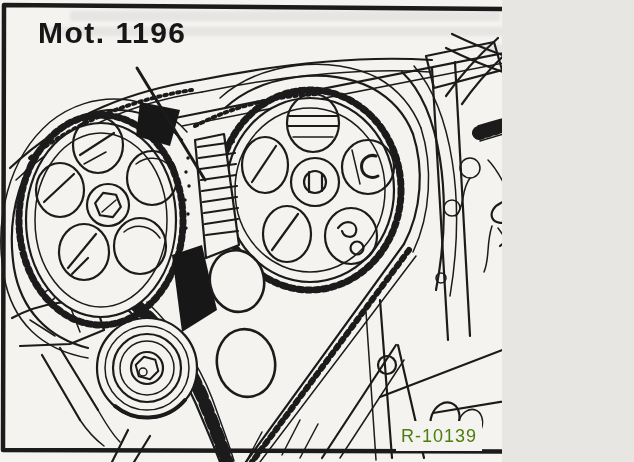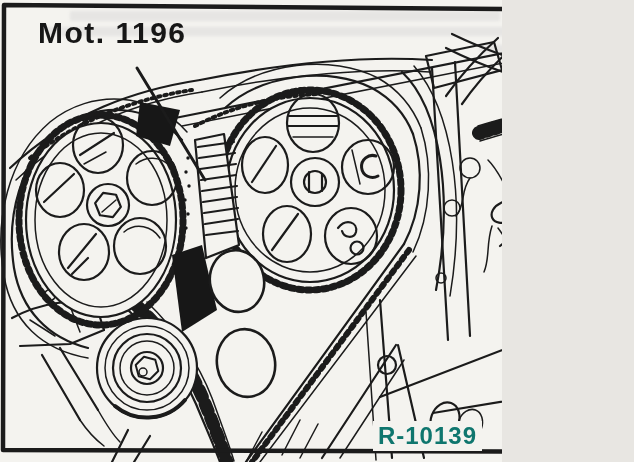--- a/index.html
+++ b/index.html
@@ -4,22 +4,22 @@
 <style>
   html,body{margin:0;padding:0;background:#e8e6e2;font-family:"Liberation Sans",sans-serif;}
   .fig{position:relative;width:502px;height:462px;background:#f4f3ef;overflow:hidden;}
   .fig svg{position:absolute;left:0;top:0;}
   svg *{stroke:#1b1b1b;fill:none;stroke-linecap:round;stroke-linejoin:round;}
   .s1{stroke-width:1.5}.s2{stroke-width:2.2}.s3{stroke-width:3}.s4{stroke-width:4.5}
   .fp{fill:#f4f3ef}
   .ink{fill:#171717;stroke:none}
   .lbl-tool{position:absolute;left:38px;top:16px;font-size:30px;font-weight:700;
             color:#161616;letter-spacing:1.5px;white-space:nowrap;}
-  .lbl-ref{position:absolute;right:20px;top:421px;font-size:24px;font-weight:700;
-           color:#0f766e;letter-spacing:1px;background:#f4f3ef;padding:0 5px;line-height:30px;}
+  .lbl-ref{position:absolute;right:20px;top:421px;font-size:18px;font-weight:400;
+           color:#4d7c0f;letter-spacing:1px;background:#f4f3ef;padding:0 5px;line-height:30px;}
   .artifact{position:absolute;background:rgba(104,112,126,0.10);filter:blur(1.6px);border-radius:2px;}
 </style>
 </head>
 <body>
 
 <div class="fig">
 
   <div class="artifact" style="left:70px;top:11px;width:430px;height:10px"></div>
   <div class="artifact" style="left:46px;top:27px;width:550px;height:9px"></div>
   <div class="artifact" style="left:480px;top:45px;width:128px;height:8px"></div>

